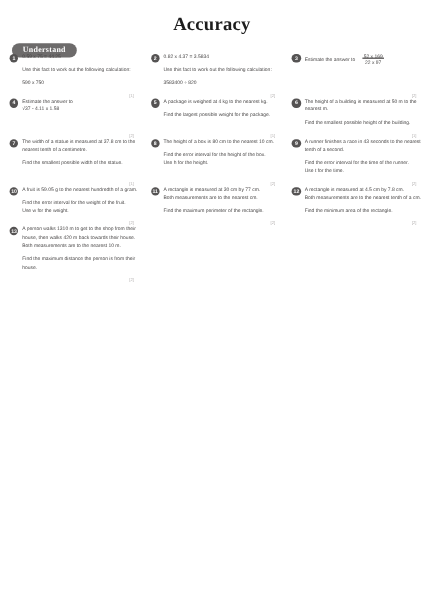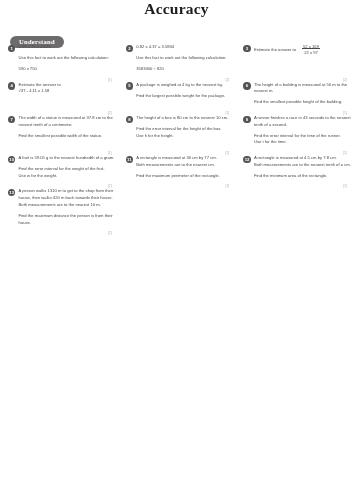--- a/index.html
+++ b/index.html
@@ -24,21 +24,21 @@
   }
 
   
   .page-title {
     text-align: center;
     font-family: "Liberation Serif", serif;
     font-size: 15.5px;
     font-weight: 700;
     color: #1d1d1d;
     letter-spacing: 0.2px;
-    padding-top: 0;
+    padding-top: 12px;
     margin: 0;
   }
   .badge-row {
     position: absolute;
     top: 30px;
     left: 10px;
   }
   .badge {
     display: inline-block;
     background: #6d6b6b;

